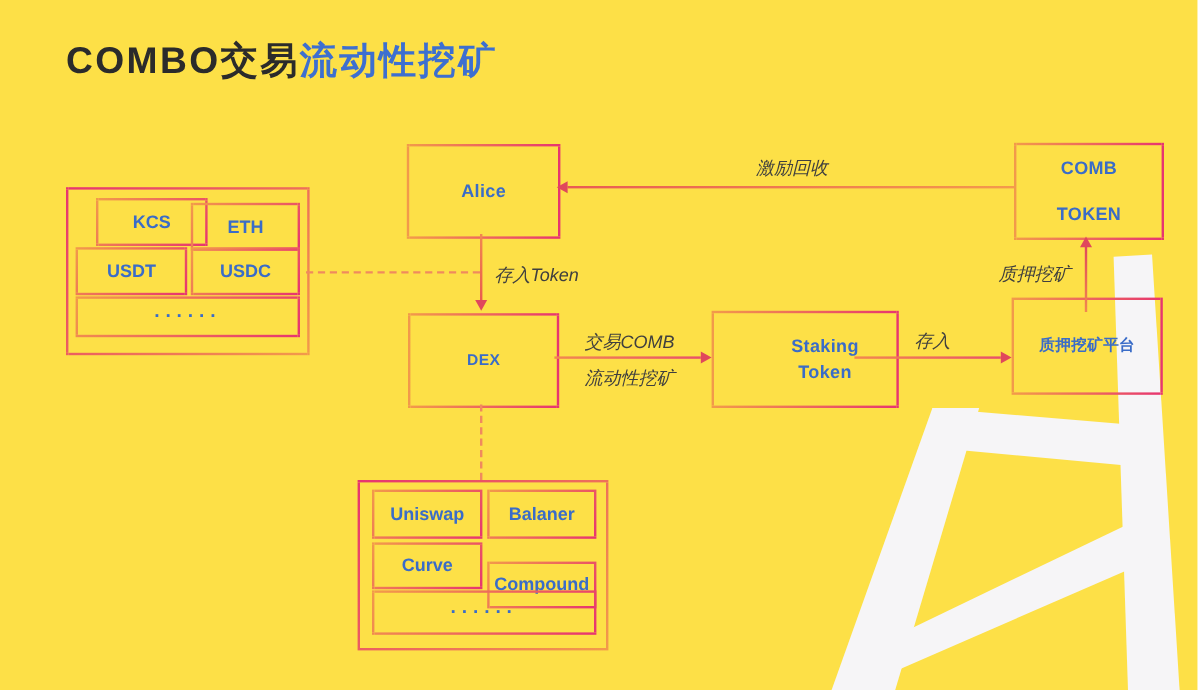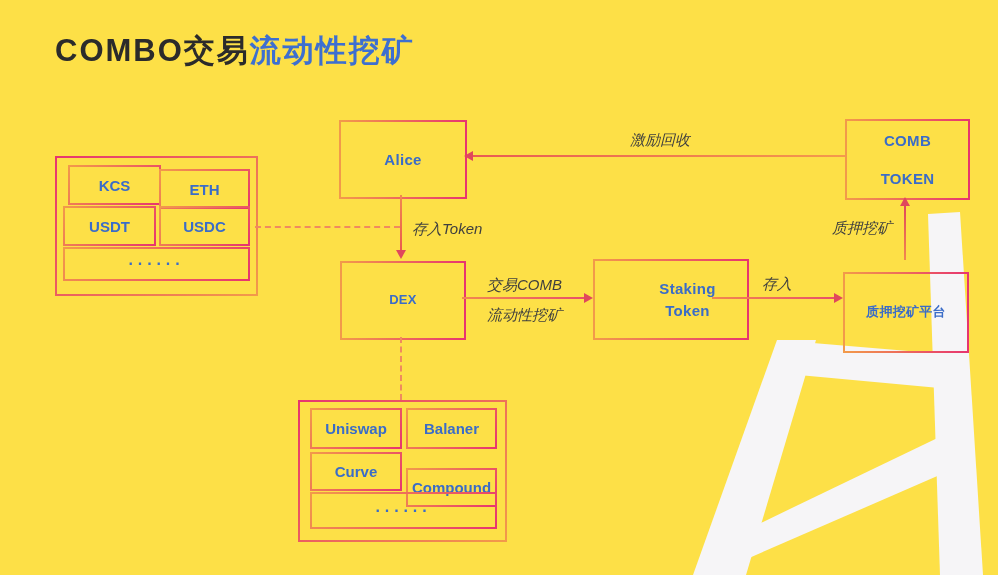--- a/index.html
+++ b/index.html
@@ -58,21 +58,21 @@
   <svg class="watermark" viewBox="0 0 998 575">
     <polygon points="693,575 746,575 816,340 777,340"></polygon>
     <polygon points="777,340 968,356 961,390 788,374"></polygon>
     <polygon points="928,214 960,212 983,575 940,575"></polygon>
     <polygon points="733,565 742,532 950,432 958,467"></polygon>
   </svg>
 
   <h1 class="title"><span>COMBO交易</span><span class="hl">流动性挖矿</span></h1>
 
   <div class="group" style="left:55px;top:156px;width:199px;height:136px;"></div>
-  <div class="cell" style="left:68px;top:165px;width:89px;height:36px;">
+  <div class="cell" style="left:80px;top:165px;width:89px;height:36px;">
       <span>KCS</span>
     </div>
   <div class="cell" style="left:159px;top:169px;width:87px;height:36px;">
       <span>ETH</span>
     </div>
   <div class="cell" style="left:63px;top:206px;width:89px;height:36px;">
       <span>USDT</span>
     </div>
   <div class="cell" style="left:159px;top:206px;width:87px;height:36px;">
       <span>USDC</span>
@@ -92,21 +92,21 @@
 
   <div class="node big" style="left:340px;top:261px;width:122px;height:75px;">
       <span>DEX</span>
     </div>
 
   <div class="node" style="left:593px;top:259px;width:119px;height:77px;padding-left:33px;">
     <span>Staking</span>
     <span>Token</span>
   </div>
 
-  <div class="node big" style="left:843px;top:272px;width:122px;height:77px;">
+  <div class="node big" style="left:843px;top:248px;width:122px;height:77px;">
       <span>质押挖矿平台</span>
     </div>
 
   <div class="group" style="left:298px;top:400px;width:205px;height:138px;"></div>
   <div class="cell" style="left:310px;top:408px;width:88px;height:37px;">
       <span>Uniswap</span>
     </div>
   <div class="cell" style="left:406px;top:408px;width:87px;height:37px;">
       <span>Balaner</span>
     </div>

